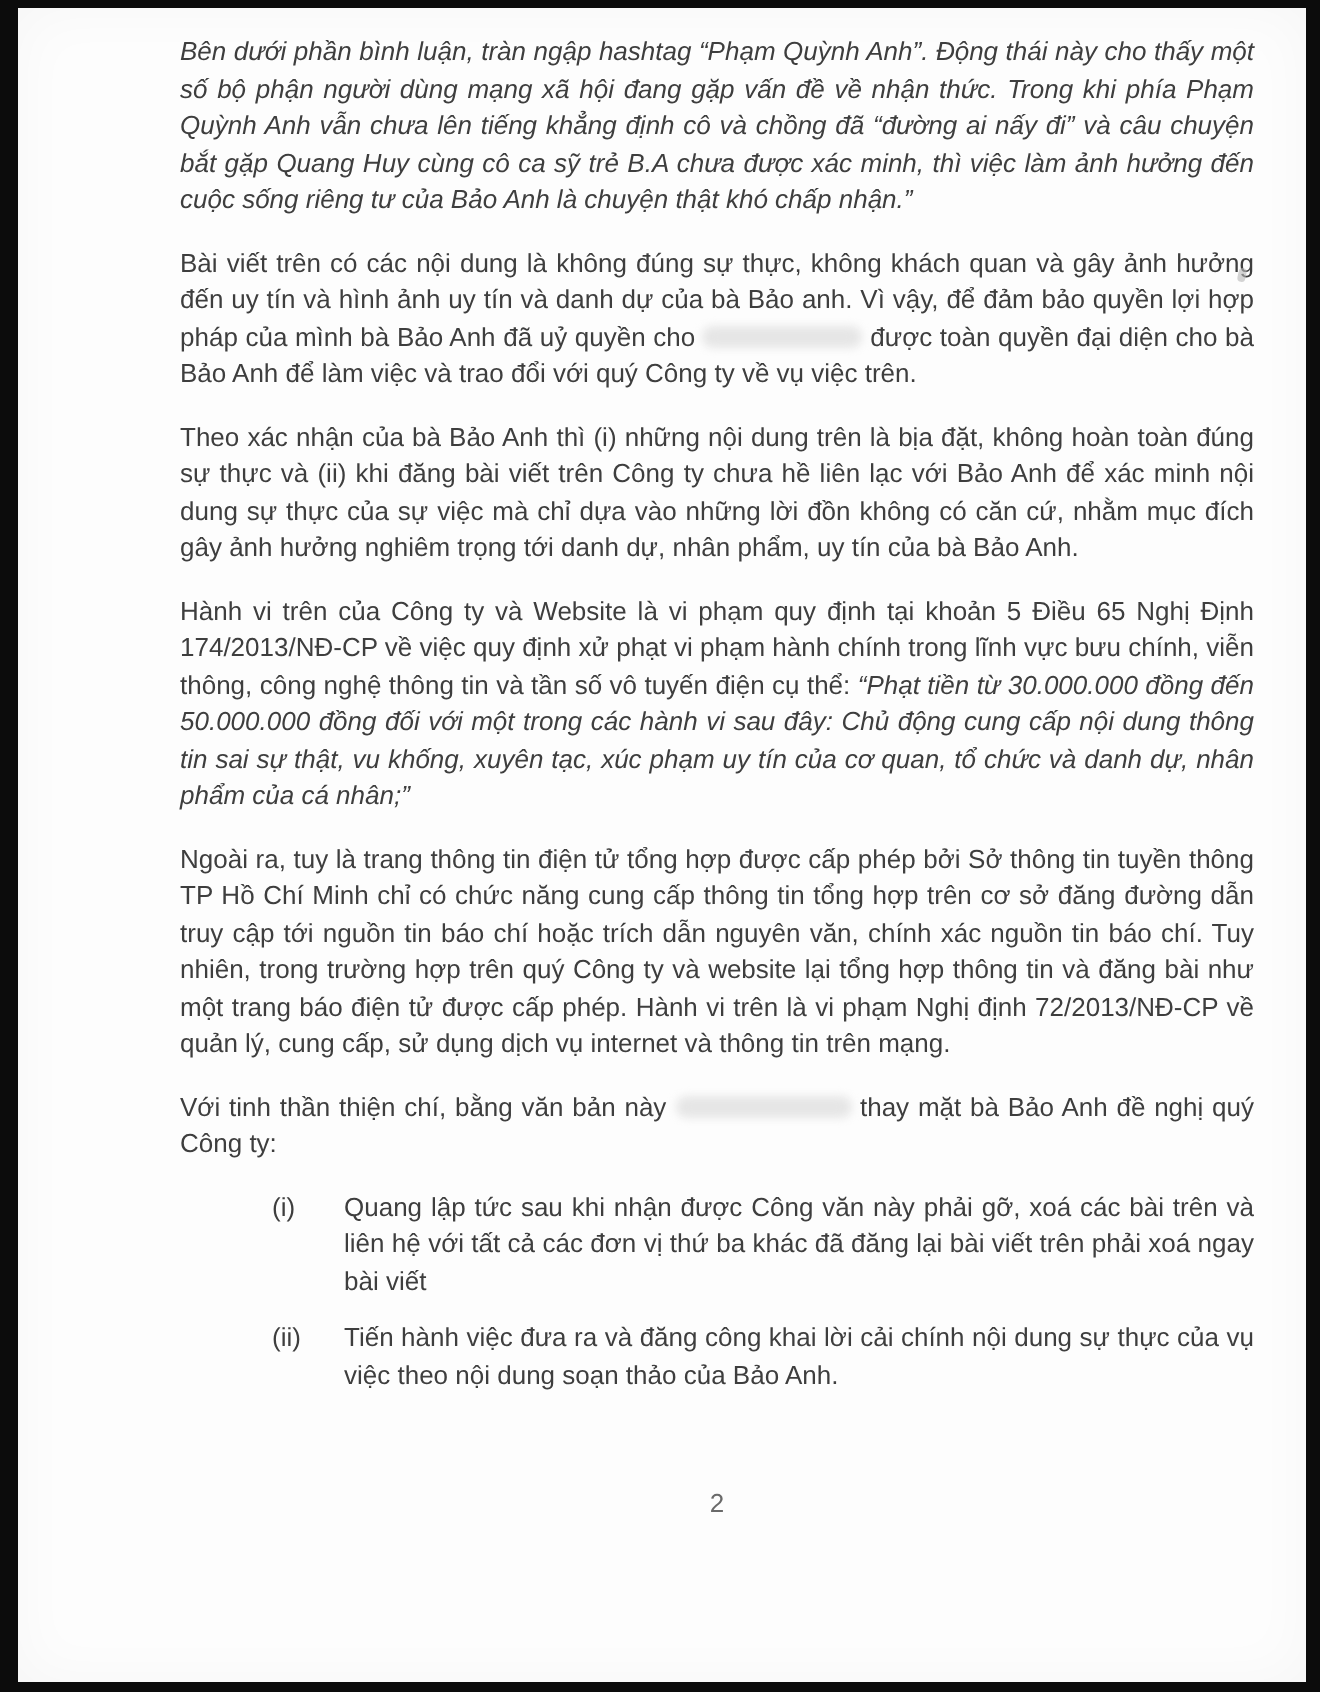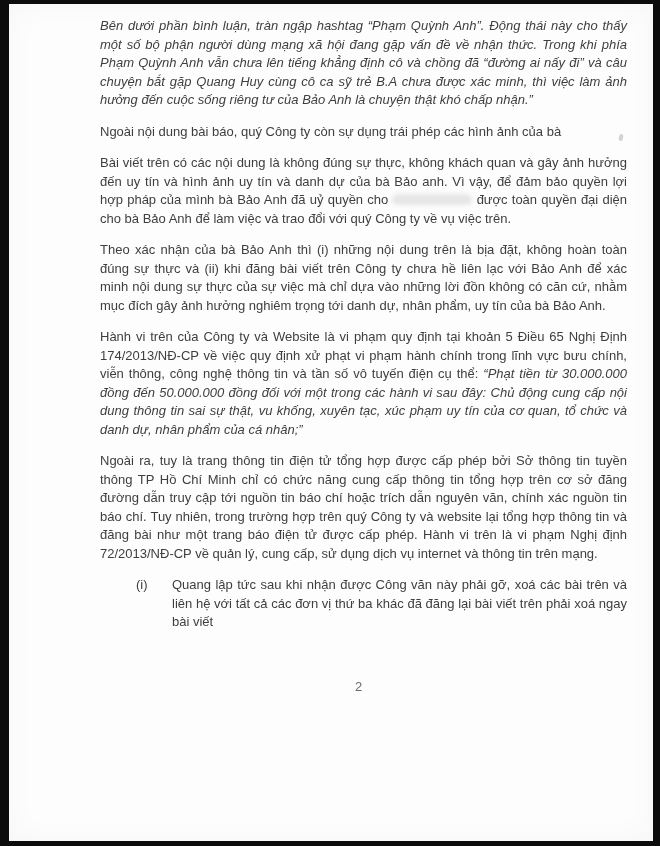--- a/index.html
+++ b/index.html
@@ -24,21 +24,21 @@
     box-shadow: inset 0 0 30px rgba(0,0,0,0.03);
   }
   .content {
     padding: 13px 26px 0 81px;
     font-size: 13px;
     line-height: 18.5px;
     color: #3e3e3e;
     text-align: justify;
   }
   .para {
-    margin: 0 0 13px 10px;
+    margin: 0 0 13px 0;
   }
   .italic {
     font-style: italic;
   }
   
   .redact {
     display: inline-block;
     height: 11px;
     border-radius: 6px;
     background: #e6e6e6;
@@ -89,34 +89,38 @@
 </head>
 <body>
 
 <div class="page">
   <span class="artifact"></span>
 
   <div class="content">
 
     <p class="para italic">Bên dưới phần bình luận, tràn ngập hashtag “Phạm Quỳnh Anh”. Động thái này cho thấy một số bộ phận người dùng mạng xã hội đang gặp vấn đề về nhận thức. Trong khi phía Phạm Quỳnh Anh vẫn chưa lên tiếng khẳng định cô và chồng đã “đường ai nấy đi” và câu chuyện bắt gặp Quang Huy cùng cô ca sỹ trẻ B.A chưa được xác minh, thì việc làm ảnh hưởng đến cuộc sống riêng tư của Bảo Anh là chuyện thật khó chấp nhận.”</p>
 
-    <p class="para">Ngoài nội dung bài báo, quý Công ty còn sự dụng trái phép các hình ảnh của bà</p>
 
     <p class="para"><span>Bài viết trên có các nội dung là không đúng sự thực, không khách quan và gây ảnh hưởng đến uy tín và hình ảnh uy tín và danh dự của bà Bảo anh. Vì vậy, để đảm bảo quyền lợi hợp pháp của mình bà Bảo Anh đã uỷ quyền cho </span><span class="redact redact-a"></span><span> được toàn quyền đại diện cho bà Bảo Anh để làm việc và trao đổi với quý Công ty về vụ việc trên.</span></p>
 
     <p class="para">Theo xác nhận của bà Bảo Anh thì (i) những nội dung trên là bịa đặt, không hoàn toàn đúng sự thực và (ii) khi đăng bài viết trên Công ty chưa hề liên lạc với Bảo Anh để xác minh nội dung sự thực của sự việc mà chỉ dựa vào những lời đồn không có căn cứ, nhằm mục đích gây ảnh hưởng nghiêm trọng tới danh dự, nhân phẩm, uy tín của bà Bảo Anh.</p>
 
     <p class="para"><span>Hành vi trên của Công ty và Website là vi phạm quy định tại khoản 5 Điều 65 Nghị Định 174/2013/NĐ-CP về việc quy định xử phạt vi phạm hành chính trong lĩnh vực bưu chính, viễn thông, công nghệ thông tin và tần số vô tuyến điện cụ thể: </span><span class="italic">“Phạt tiền từ 30.000.000 đồng đến 50.000.000 đồng đối với một trong các hành vi sau đây: Chủ động cung cấp nội dung thông tin sai sự thật, vu khống, xuyên tạc, xúc phạm uy tín của cơ quan, tổ chức và danh dự, nhân phẩm của cá nhân;”</span></p>
 
     <p class="para">Ngoài ra, tuy là trang thông tin điện tử tổng hợp được cấp phép bởi Sở thông tin tuyền thông TP Hồ Chí Minh chỉ có chức năng cung cấp thông tin tổng hợp trên cơ sở đăng đường dẫn truy cập tới nguồn tin báo chí hoặc trích dẫn nguyên văn, chính xác nguồn tin báo chí. Tuy nhiên, trong trường hợp trên quý Công ty và website lại tổng hợp thông tin và đăng bài như một trang báo điện tử được cấp phép. Hành vi trên là vi phạm Nghị định 72/2013/NĐ-CP về quản lý, cung cấp, sử dụng dịch vụ internet và thông tin trên mạng.</p>
 
+    <p class="para"><span>Với tinh thần thiện chí, bằng văn bản này </span><span class="redact redact-b"></span><span> thay mặt bà Bảo Anh đề nghị quý Công ty:</span></p>
 
     <div class="req-list">
       <div class="req-item">
         <span class="req-marker">(i)</span>
         <span class="req-text">Quang lập tức sau khi nhận được Công văn này phải gỡ, xoá các bài trên và liên hệ với tất cả các đơn vị thứ ba khác đã đăng lại bài viết trên phải xoá ngay bài viết</span>
+      </div>
+      <div class="req-item">
+        <span class="req-marker">(ii)</span>
+        <span class="req-text">Tiến hành việc đưa ra và đăng công khai lời cải chính nội dung sự thực của vụ việc theo nội dung soạn thảo của Bảo Anh.</span>
       </div>
     </div>
 
     <div class="page-number">2</div>
 
   </div>
 </div>
 
 </body></html>

